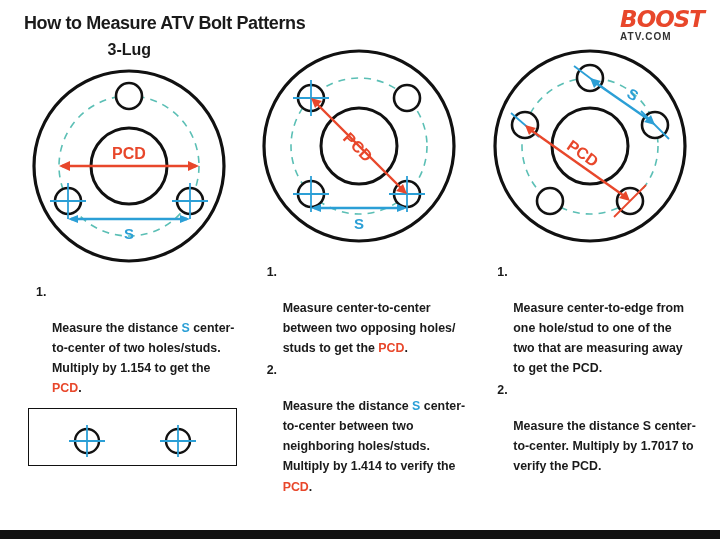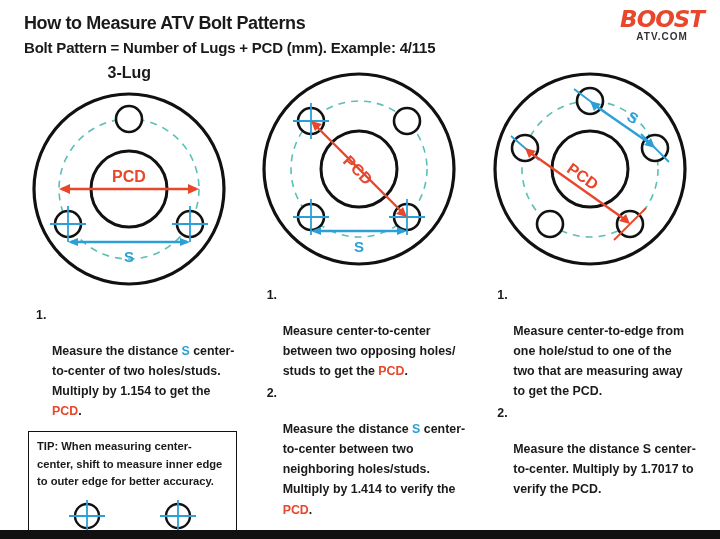--- a/index.html
+++ b/index.html
@@ -33,21 +33,20 @@
   .subtitle {
     font-size: 15px;
     font-weight: bold;
     margin: 6px 0 0 10px;
     letter-spacing: -0.2px;
   }
   .logo {
     position: absolute;
     right: 16px;
     top: 8px;
-    text-align: center;
     line-height: 1;
   }
   .logo .boost {
     font-family: "DejaVu Sans", sans-serif;
     font-size: 23px;
     font-weight: bold;
     font-style: italic;
     color: #e8472b;
     letter-spacing: -1px;
   }
@@ -123,21 +122,20 @@
 <body>
 
 <div class="page">
 
   <div class="logo">
     <div class="boost">BOOST</div>
     <div class="atv">ATV.COM</div>
   </div>
 
   <div class="title">How to Measure ATV Bolt Patterns</div>
-  <div class="subtitle">Bolt Pattern = Number of Lugs + PCD (mm). Example: 4/115</div>
 
   <div class="columns">
 
     <div class="col">
       <div class="col-head">3-Lug</div>
       <div class="wheel-wrap">
         <svg width="225" height="215" viewBox="0 0 225 215">
           <circle cx="112" cy="105" r="95" fill="#fff" stroke="#111" stroke-width="3.2"></circle>
           <circle cx="112" cy="105" r="70" fill="none" stroke="#5bbfb5" stroke-width="1.6" stroke-dasharray="7,6"></circle>
           <circle cx="112" cy="105" r="38" fill="#fff" stroke="#111" stroke-width="3"></circle>
@@ -170,21 +168,20 @@
       <div class="steps">
         <div class="step">
           <div class="step-num">1.</div>
           <div class="step-text">
             <span>Measure the distance </span><span class="s-blue">S</span><span> center-to-center of two holes/studs. Multiply by 1.154 to get the </span><span class="s-red">PCD</span><span>.</span>
           </div>
         </div>
       </div>
 
       <div class="tipbox">
-        <div>TIP: When measuring center-center, shift to measure inner edge to outer edge for better accuracy.</div>
         <div class="tip-fig">
           <svg width="175" height="42" viewBox="0 0 175 42">
             <circle cx="42" cy="22" r="12" fill="#fff" stroke="#111" stroke-width="2.4"></circle>
             <circle cx="133" cy="22" r="12" fill="#fff" stroke="#111" stroke-width="2.4"></circle>
             <line x1="24" y1="22" x2="60" y2="22" stroke="#2b9fd6" stroke-width="1.8"></line>
             <line x1="42" y1="6" x2="42" y2="38" stroke="#2b9fd6" stroke-width="1.8"></line>
             <line x1="115" y1="22" x2="151" y2="22" stroke="#2b9fd6" stroke-width="1.8"></line>
             <line x1="133" y1="6" x2="133" y2="38" stroke="#2b9fd6" stroke-width="1.8"></line>
           </svg>
         </div>

